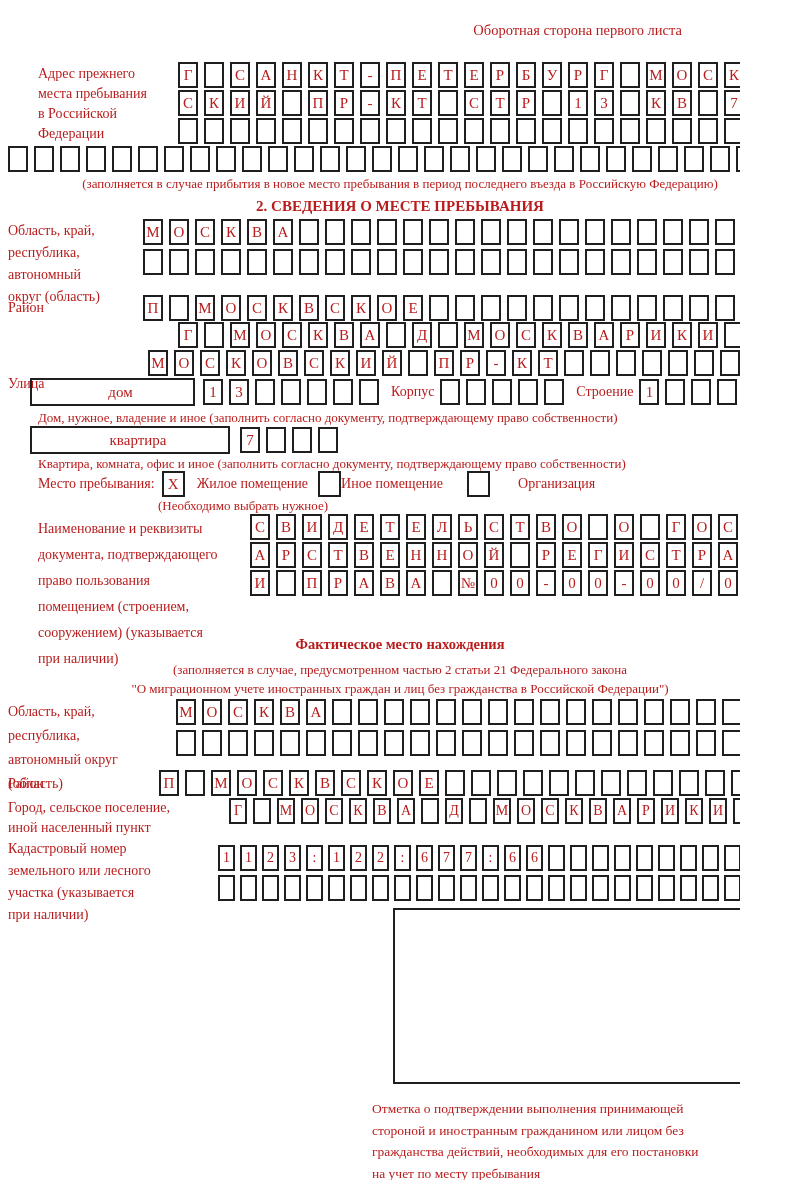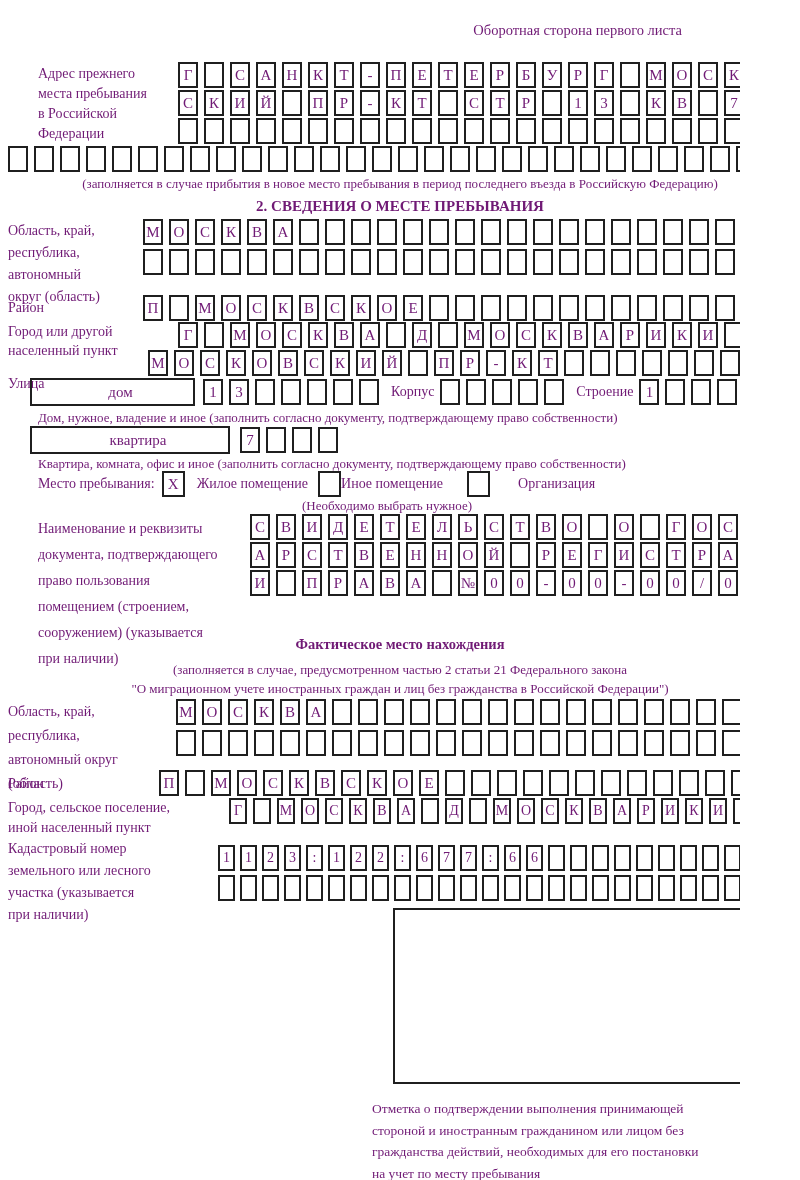--- a/index.html
+++ b/index.html
@@ -1,18 +1,18 @@
 <!DOCTYPE html>
 <html><head>
 <meta charset="utf-8">
 <style>
   html,body { margin:0; padding:0; background:#ffffff; }
   .page {
     position:relative; width:740px; height:1180px; background:#ffffff;
-    font-family:"Liberation Serif","DejaVu Serif",serif; color:#701a75;
+    font-family:"Liberation Serif","DejaVu Serif",serif; color:#b91c1c;
     overflow:hidden;
   }
   .abs { position:absolute; }
   .hdr { position:absolute; top:22px; right:58px; font-size:14.5px; }
   .center { position:absolute; left:0; width:800px; text-align:center; }
   .title { font-weight:bold; font-size:15px; }
   .note { font-size:13px; }
   .lbl { font-size:14px; line-height:20px; }
   .lbl div { white-space:nowrap; }
   .flabel { font-size:14px; white-space:nowrap; }
@@ -258,24 +258,20 @@
       <span class="cbox"></span>
       <span class="cbox"></span>
       <span class="cbox"></span>
       <span class="cbox"></span>
       <span class="cbox"></span>
       <span class="cbox"></span>
       <span class="cbox"></span>
       <span class="cbox"></span>
     </div>
 
-  <div class="abs lbl" style="left:8px;top:322px;width:165px;line-height:19px">
-      <div>Город или другой</div>
-      <div>населенный пункт</div>
-    </div>
   <div class="abs strip" style="left:178px;top:322px">
       <span class="cbox">Г</span>
       <span class="cbox"></span>
       <span class="cbox">М</span>
       <span class="cbox">О</span>
       <span class="cbox">С</span>
       <span class="cbox">К</span>
       <span class="cbox">В</span>
       <span class="cbox">А</span>
       <span class="cbox"></span>
@@ -367,21 +363,21 @@
 
   <div class="abs row-flex" style="left:38px;top:471px">
     <span class="flabel">Место пребывания:</span>
     <span class="chk" style="margin-left:7px">X</span>
     <span class="flabel" style="margin-left:12px">Жилое помещение</span>
     <span class="chk" style="margin-left:10px"></span>
     <span class="flabel" style="">Иное помещение</span>
     <span class="chk" style="margin-left:24px"></span>
     <span class="flabel" style="margin-left:28px">Организация</span>
   </div>
-  <div class="abs note" style="left:152px;top:498px;width:320px;text-align:right">(Необходимо выбрать нужное)</div>
+  <div class="abs note" style="left:158px;top:498px;width:320px;text-align:left">(Необходимо выбрать нужное)</div>
 
   <div class="abs lbl" style="left:38px;top:516px;width:210px;line-height:26px">
       <div>Наименование и реквизиты</div>
       <div>документа, подтверждающего</div>
       <div>право пользования</div>
       <div>помещением (строением,</div>
       <div>сооружением) (указывается</div>
       <div>при наличии)</div>
     </div>
   <div class="abs col" style="left:250px;top:514px">

